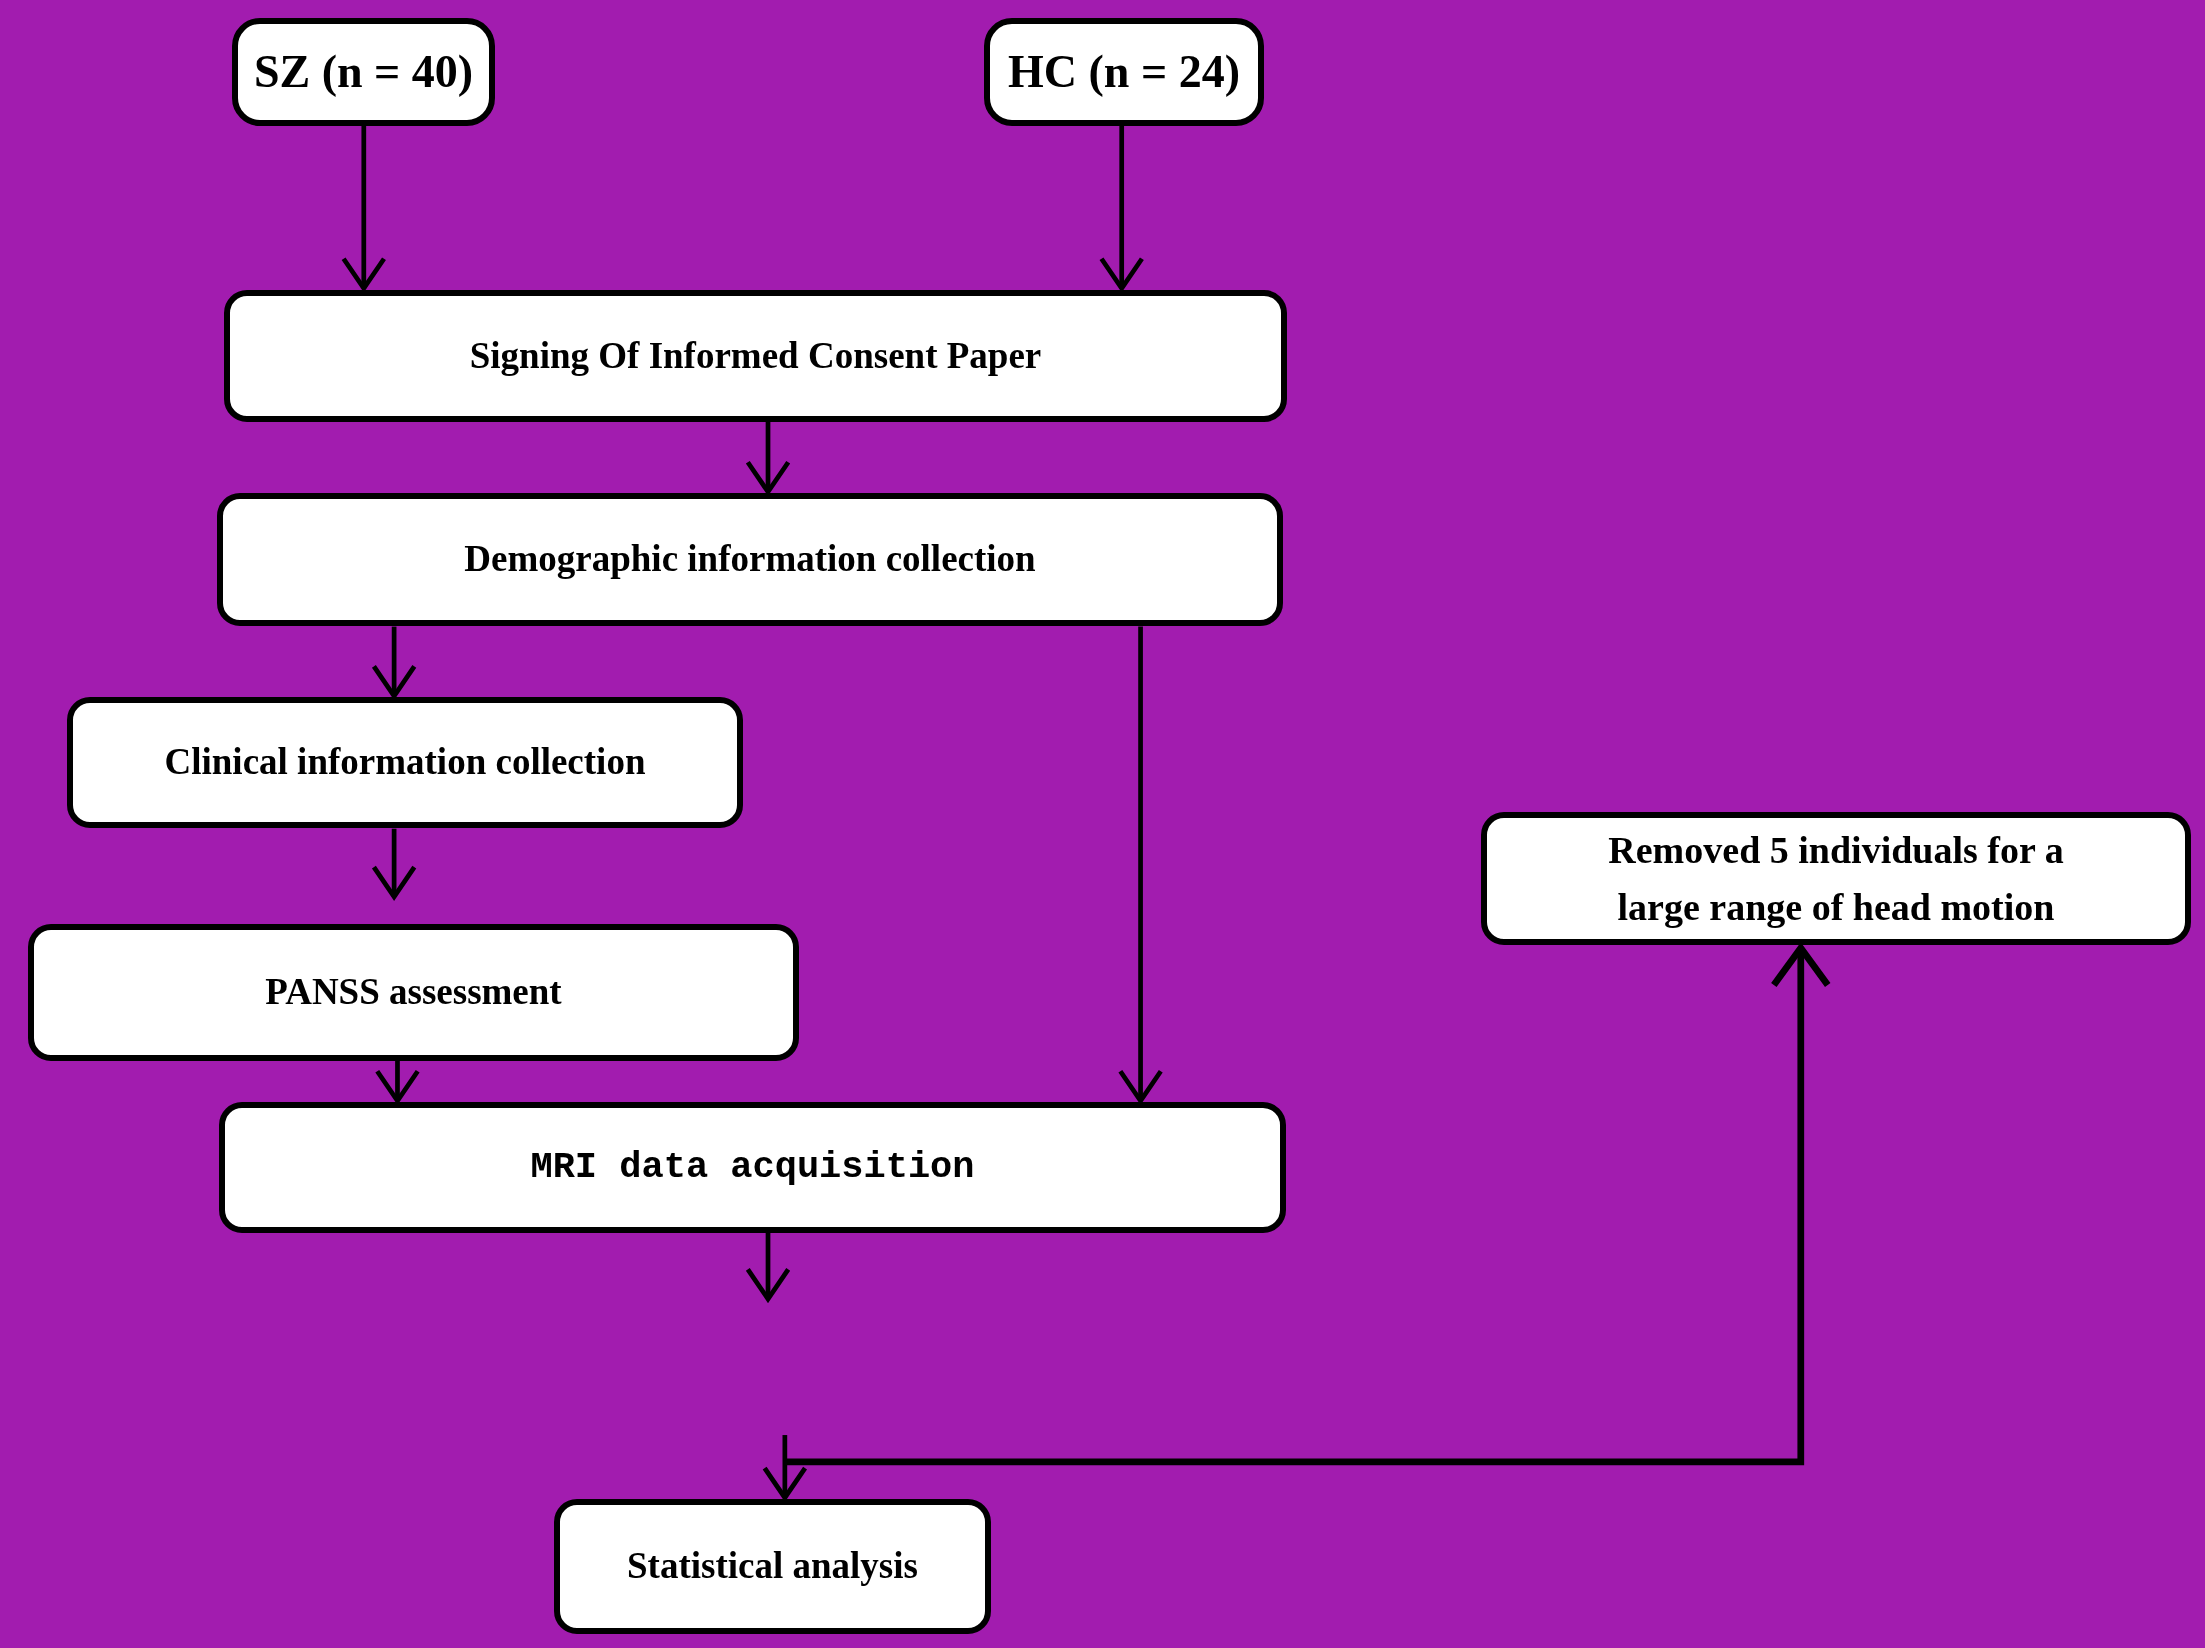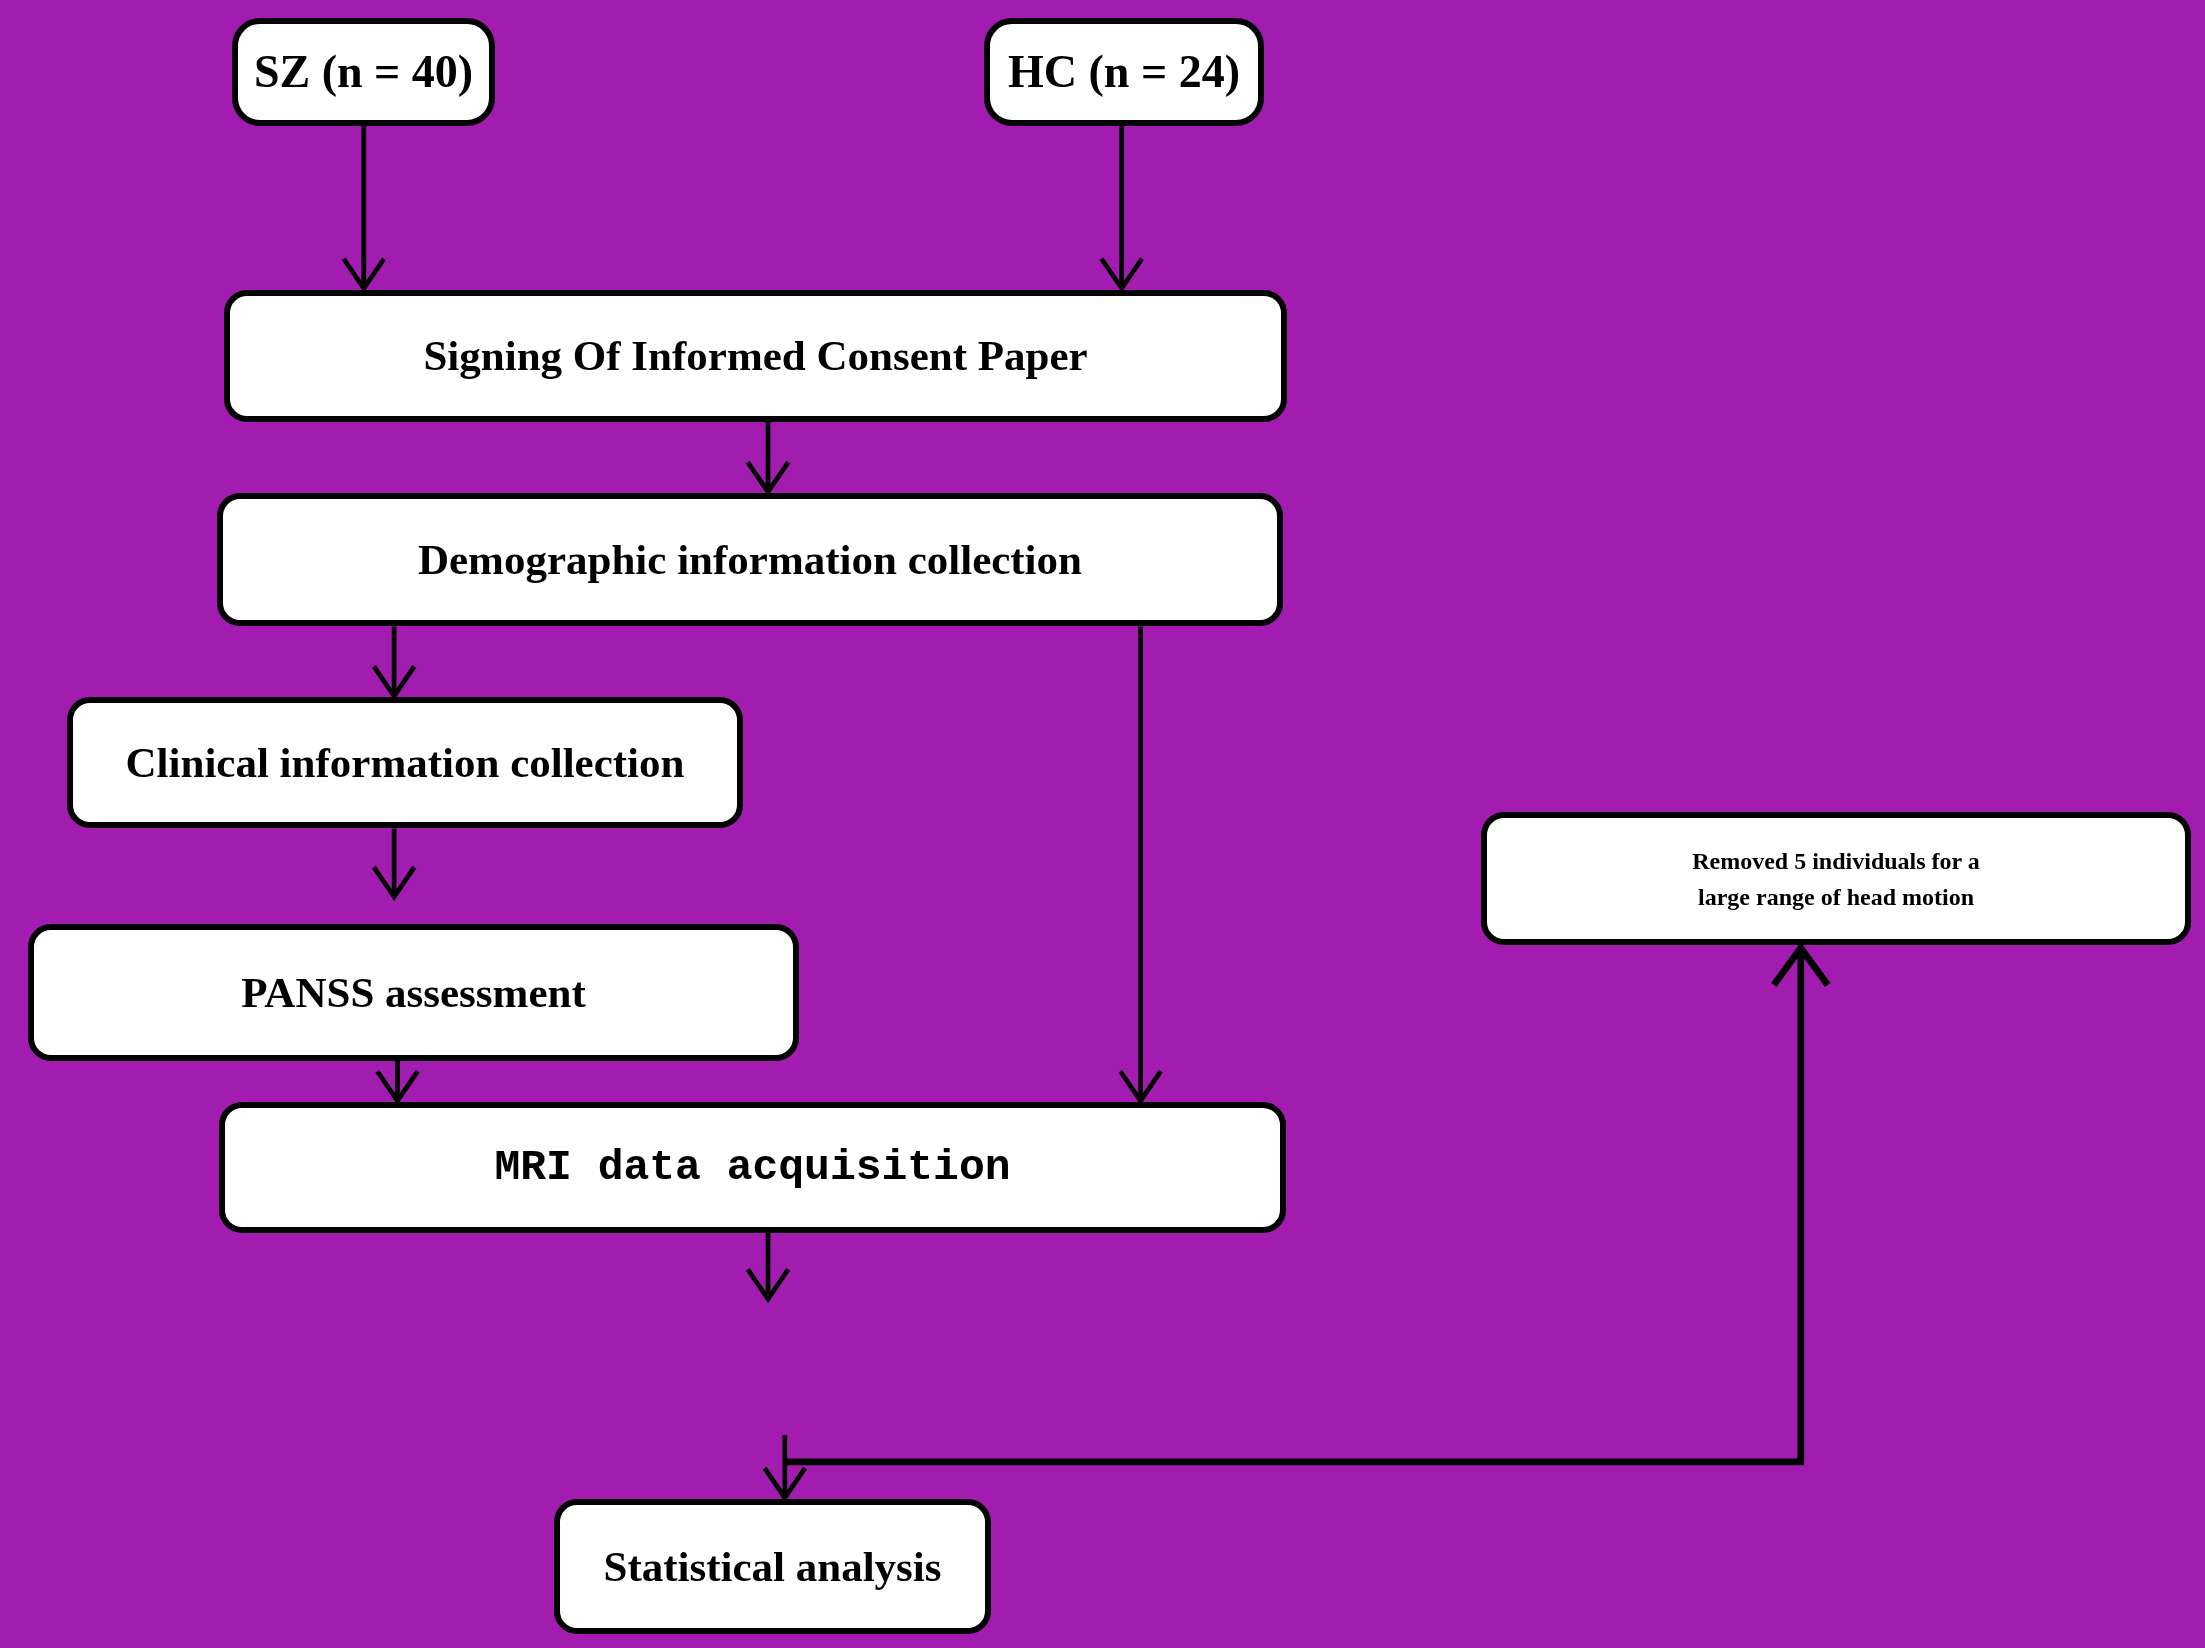--- a/index.html
+++ b/index.html
@@ -30,40 +30,40 @@
     box-sizing: border-box;
     background: #ffffff;
     border: 6px solid #000000;
     border-radius: 23px;
     display: flex;
     flex-direction: column;
     align-items: center;
     justify-content: center;
     text-align: center;
     font-weight: bold;
-    font-size: 43px;
+    font-size: 37px;
     line-height: 1.25;
     white-space: nowrap;
   }
   .node--pill {
     border-radius: 28px;
     font-size: 46px;
   }
   
   #node-sz          { left: 232px;  top: 18px;   width: 263px;  height: 108px; }
   #node-hc          { left: 984px; top: 18px;   width: 280px;  height: 108px; }
   #node-consent     { left: 224px;  top: 290px;  width: 1063px; height: 132px; }
   #node-demographic { left: 217px;  top: 493px;  width: 1066px; height: 133px; }
   #node-clinical    { left: 27px;   top: 697px; width: 676px;  height: 131px; margin-left: 40px; }
   #node-panss       { left: 28px;   top: 924px; width: 771px;  height: 137px; }
   #node-mri-acq     { left: 219px;  top: 1102px; width: 1067px; height: 131px; font-family: Liberation Mono, monospace; }
   #node-mri-prep    { left: 222px;  top: 1300px; width: 1075px; height: 135px; }
   #node-stat        { left: 554px;  top: 1499px; width: 437px;  height: 135px; }
   #node-removed     { left: 1481px; top: 812px; width: 710px; height: 133px;
-                      font-size: 24px; line-height: 1.5; }
+                      font-size: 38px; line-height: 1.5; }
   .edge-shaft  { stroke: #000000; stroke-width: 7;  fill: none; }
   .edge-head   { stroke: #000000; stroke-width: 7;  fill: none; stroke-linejoin: miter; }
   .edge-thick  { stroke: #000000; stroke-width: 10; fill: none; }
   .edge-head-thick { stroke: #000000; stroke-width: 10; fill: none; stroke-linejoin: miter; }
 </style>
 </head>
 <body>
 
 <div id="canvas">
 

